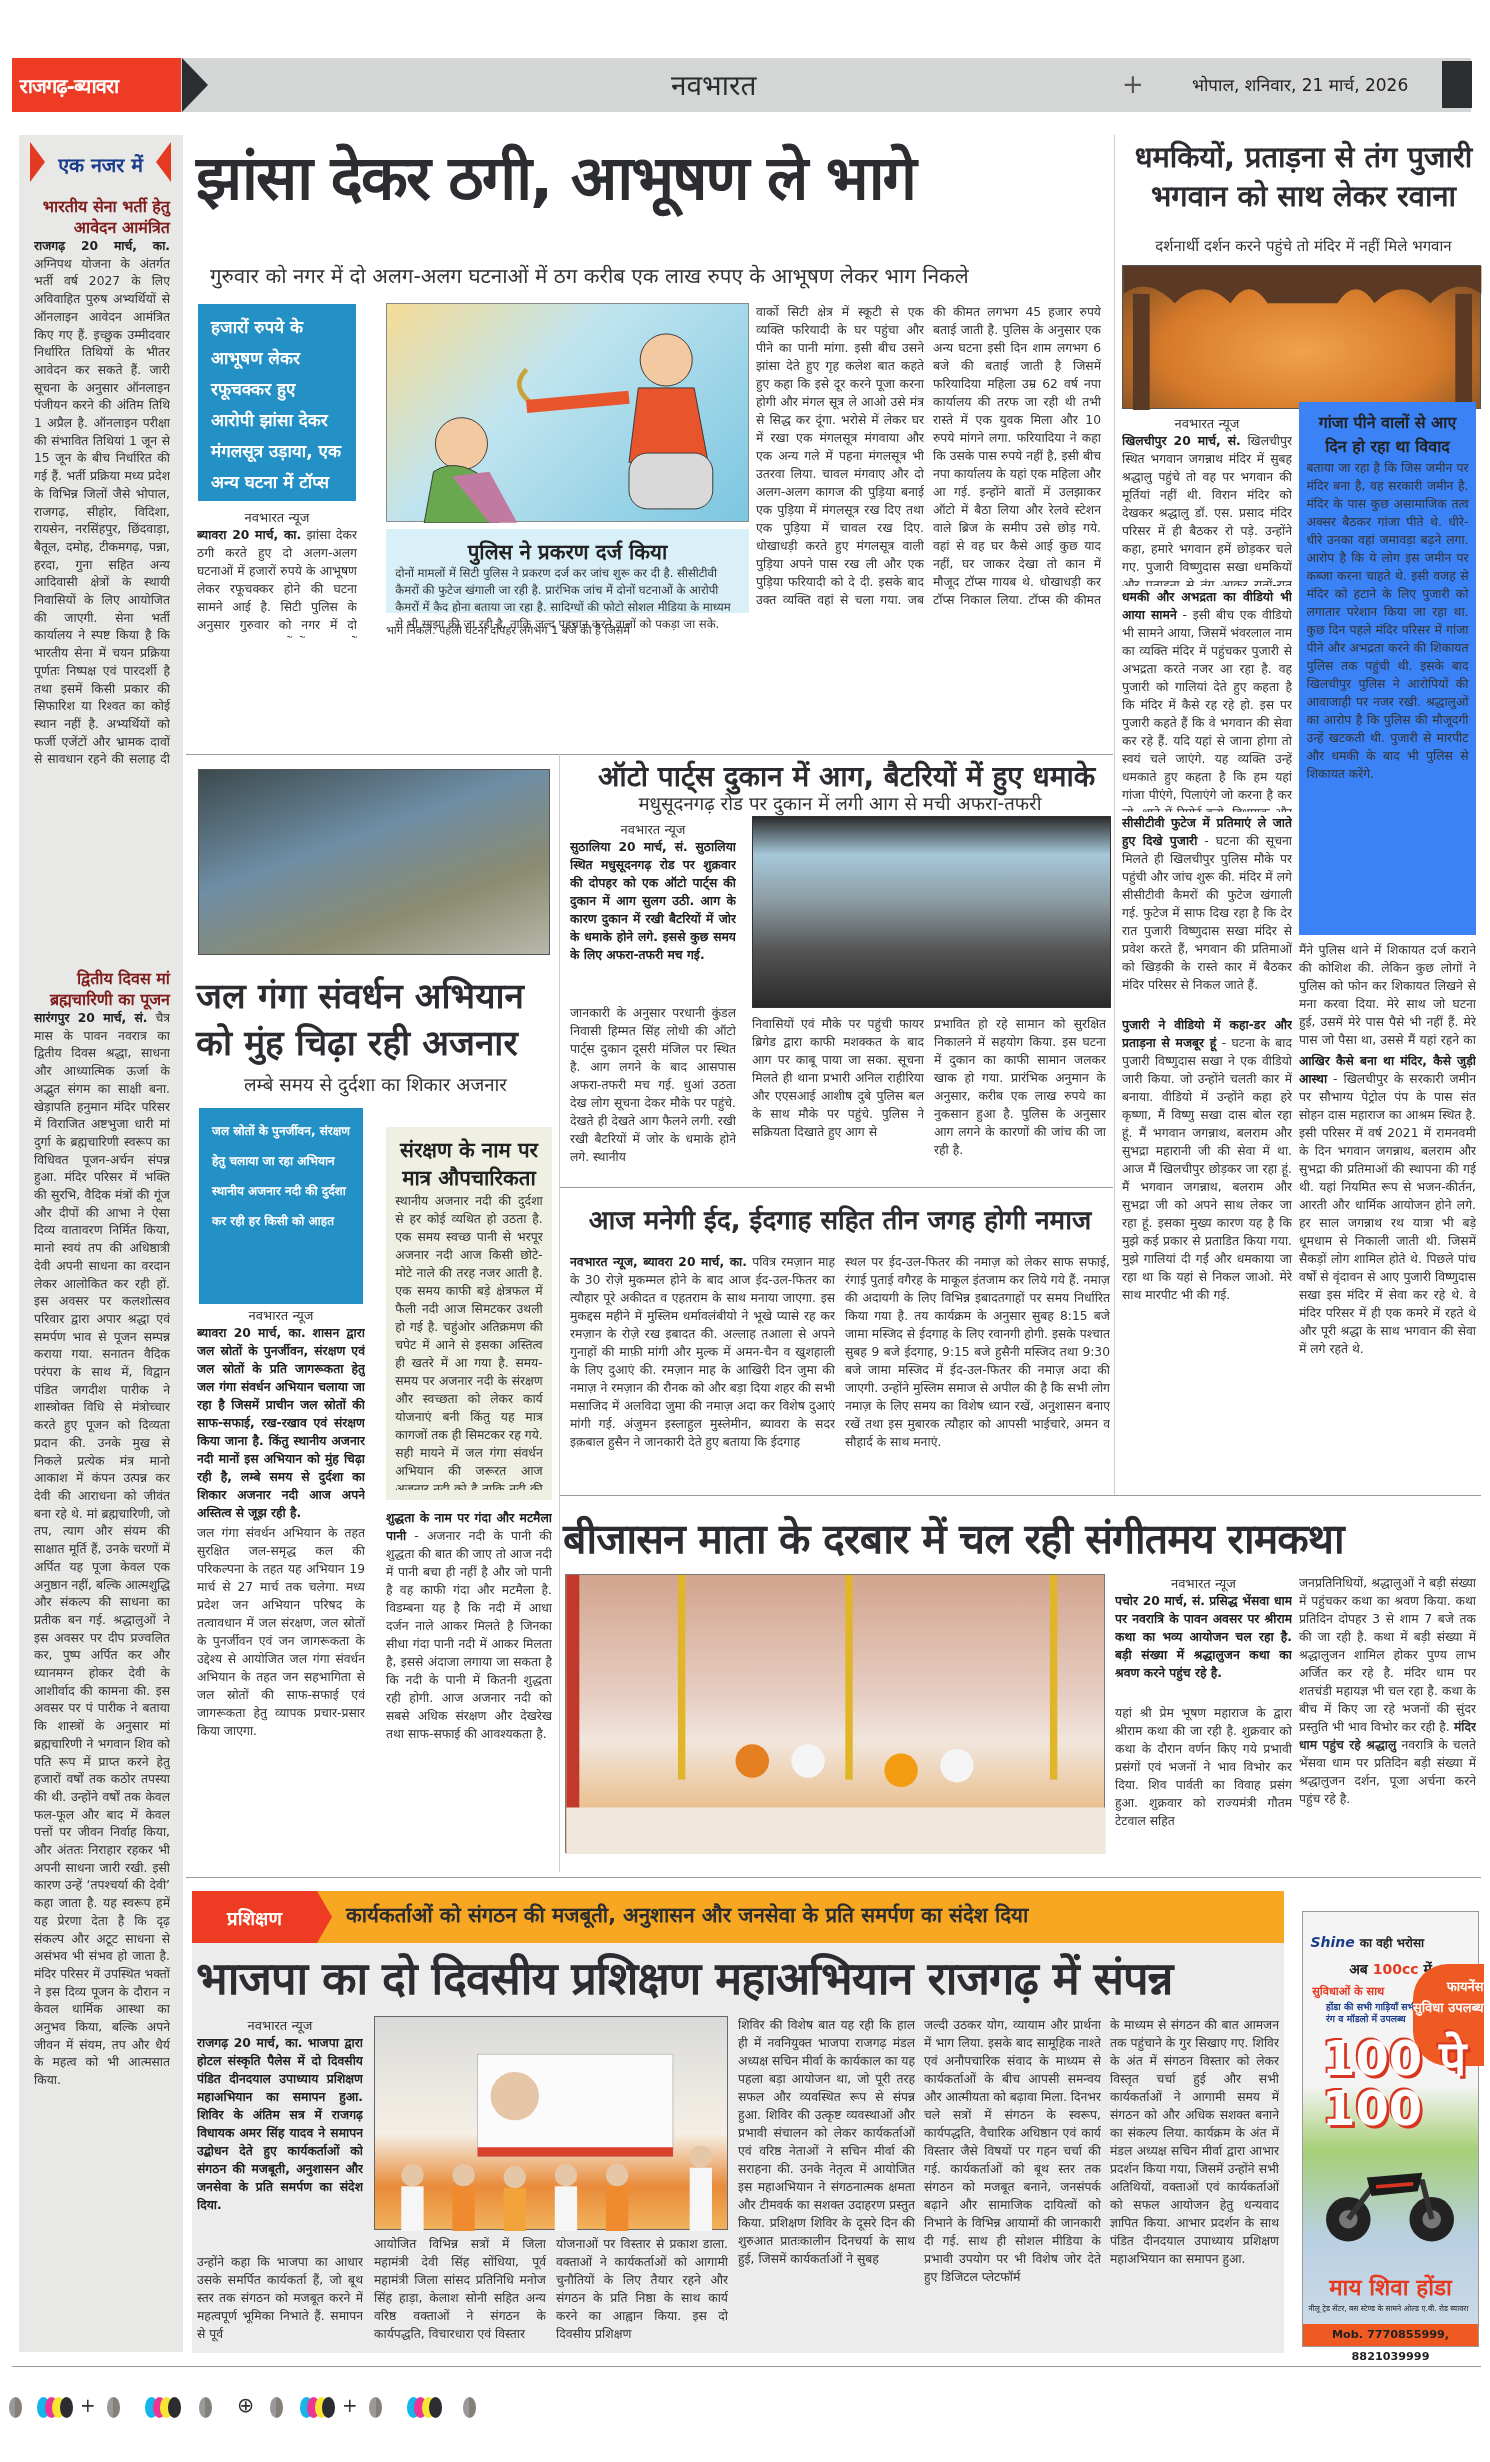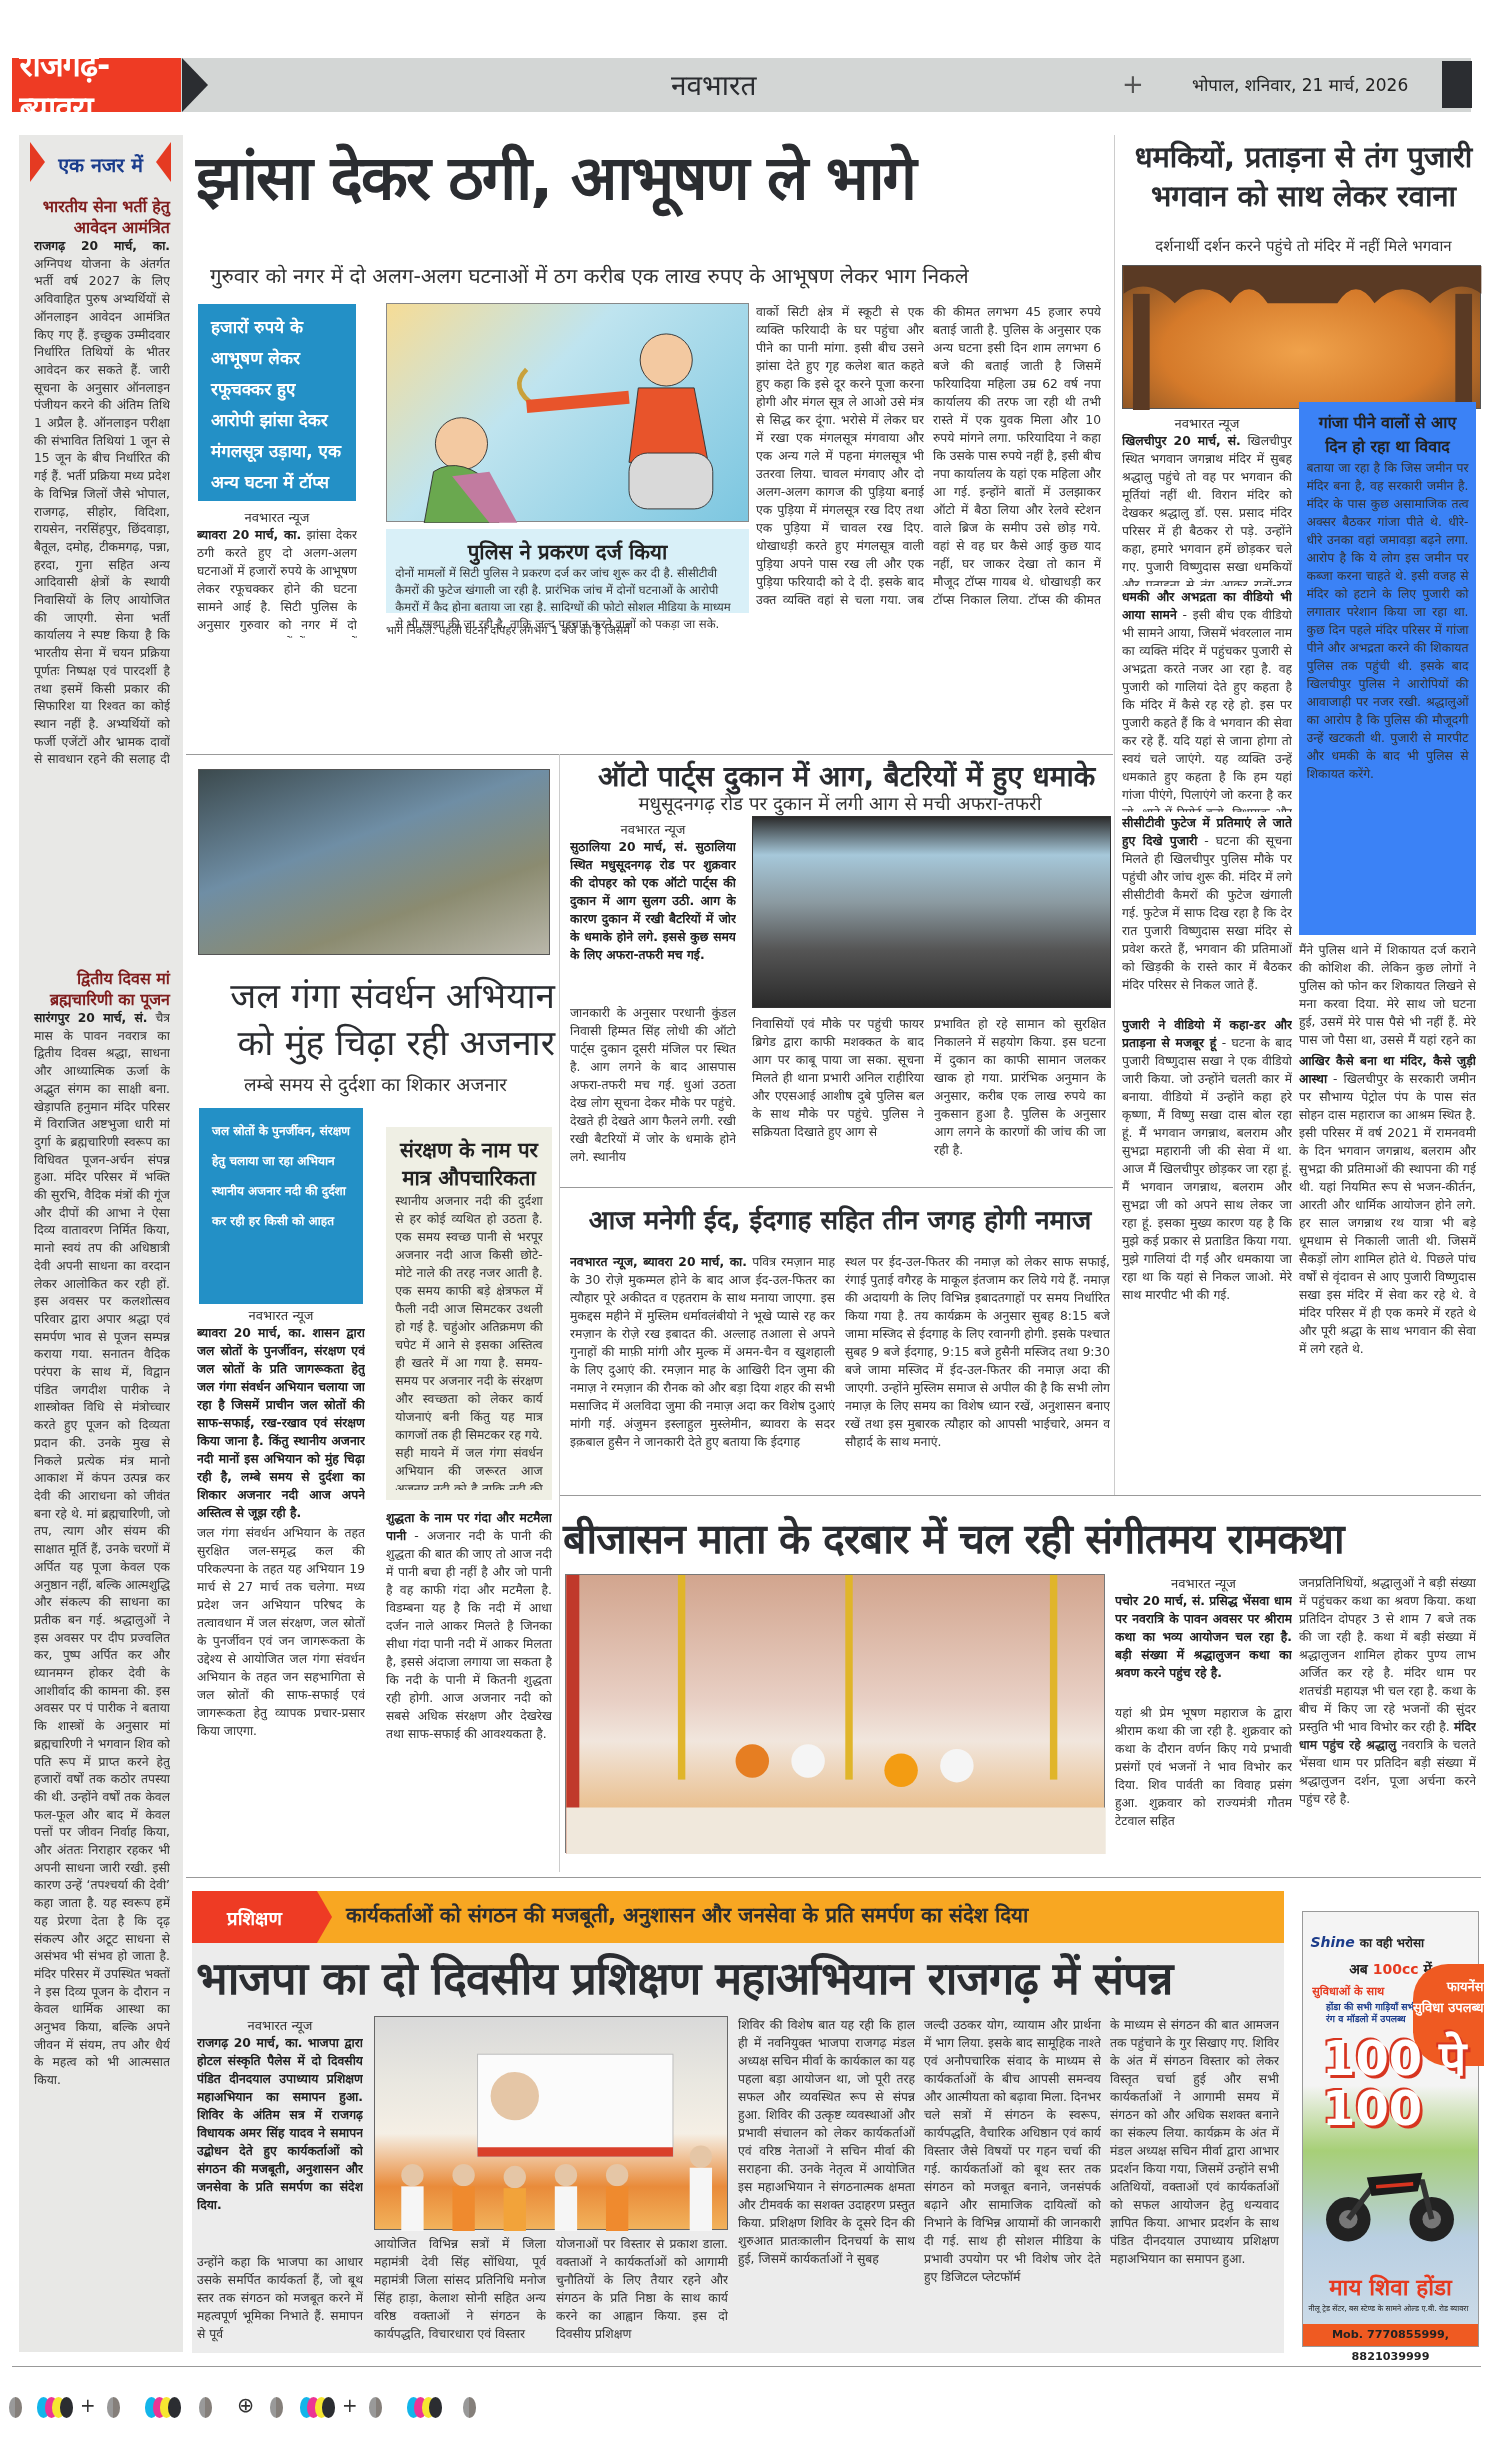--- a/index.html
+++ b/index.html
@@ -1,19 +1,19 @@
 <!DOCTYPE html>
 <html style="font-size:15px"><head>
 <meta charset="utf-8">
 <style>
 *{box-sizing:border-box;margin:0;padding:0}
 body{width:1490px;height:2462px;background:#fff;font-family:"DejaVu Sans","Liberation Sans",sans-serif;color:#222;position:relative;overflow:hidden}
 .abs{position:absolute}
 .masthead{left:12px;top:58px;width:1459px;height:54px;background:#d3d6d5;}
-.mast-tag{left:12px;top:58px;width:169px;height:54px;background:#ee3b24;color:#fff;font-weight:bold;font-size:32px;display:flex;align-items:center;padding-left:7.5px;letter-spacing:-0.9px}
+.mast-tag{left:12px;top:58px;width:169px;height:54px;background:#ee3b24;color:#fff;font-weight:bold;font-size:20px;display:flex;align-items:center;padding-left:7.5px;letter-spacing:-0.9px}
 .mast-arrow{left:182px;top:58px;width:0;height:0;border-top:27px solid transparent;border-bottom:27px solid transparent;border-left:26px solid #2b2d31}
 .mast-logo{left:671px;top:65px;font-size:28px;font-weight:normal;color:#2b2d31}
 .mast-cross{left:1122px;top:69px;font-size:26px;color:#555}
 .mast-date{left:1192px;top:73px;font-size:17px;color:#222}
 .mast-box{left:1442px;top:61px;width:30px;height:47px;background:#2b2d31}
 .col-left{left:18.6px;top:135px;width:164px;height:2217px;background:#e8e8e6}
 .ek-nazar{left:18.6px;top:142px;width:164px;height:45px;display:flex;align-items:center;justify-content:center;font-weight:bold;font-size:19.6px;color:#1a3c8c}
 .tri-l{left:30px;top:142px;border-top:20.5px solid transparent;border-bottom:20.5px solid transparent;border-left:15px solid #e53a22}
 .tri-r{left:156px;top:142px;border-top:20.5px solid transparent;border-bottom:20.5px solid transparent;border-right:15px solid #e53a22}
 .left-head{font-weight:bold;font-size:16px;text-align:right;line-height:20.5px;color:#7f1d1d}
@@ -27,21 +27,21 @@
 .body .dl{font-weight:bold;color:#222}
 .byline{text-align:center;font-size:13px;color:#333}
 .illus{background:linear-gradient(135deg,#f6dc96 0%,#bfe4ef 40%,#7cc6e0 100%);border:0.9px solid #888}
 .police-box{background:#d9f0f8;padding:7.5px 9.3px}
 .police-box .t{text-align:center;font-size:20.5px;font-weight:bold;color:#222}
 .police-box .b{font-size:11.6px;line-height:17px;color:#333}
 .temple-img{background:radial-gradient(ellipse at 50% 60%,#f0a24b 0%,#d57a2a 55%,#6b4423 100%);border:0.9px solid #555}
 .gray-side{background:#3b82f6}
 .water-img{background:linear-gradient(160deg,#3c4a4e 0%,#6f8ea5 40%,#8b8b70 70%,#b9b7aa 100%);border:0.9px solid #555}
 .fire-img{background:linear-gradient(180deg,#2b2b2b 0%,#a6c8da 20%,#8b9aa1 45%,#555 70%,#2a2a2a 100%);border:0.9px solid #333}
-.h2{font-size:35px;font-weight:normal;color:#2b2d31;line-height:47px;text-align:right}
+.h2{font-size:35px;font-weight:bold;color:#2b2d31;line-height:47px;text-align:left}
 .h3{font-size:28px;font-weight:bold;color:#2b2d31}
 .beige{background:#efefe4;padding:9.3px}
 .beige .t{text-align:center;font-size:20.5px;font-weight:bold;line-height:28px;color:#222}
 .ram-img{background:linear-gradient(180deg,#d2a58e 0%,#e8cfc4 45%,#f1e6dd 60%,#e5a75d 100%);border:0.9px solid #777}
 .strap{left:192px;top:1891px;width:1092px;height:52px;background:#f8a722}
 .strap-tag{left:192px;top:1891px;width:125px;height:52px;background:#ee3b24;color:#fff;font-weight:bold;font-size:18.6px;display:flex;align-items:center;justify-content:center}
 .strap-arrow{left:317px;top:1891px;border-top:26px solid transparent;border-bottom:26px solid transparent;border-left:15px solid #ee3b24}
 .strap-text{left:346px;top:1900px;font-size:20.5px;font-weight:bold;color:#2b2d31}
 .bjp-bg{left:192px;top:1943px;width:1092px;height:410px;background:#ececec}
 .bjp-h{left:196px;top:1946px;font-size:45px;font-weight:bold;color:#2b2d31;letter-spacing:-0.9px}

